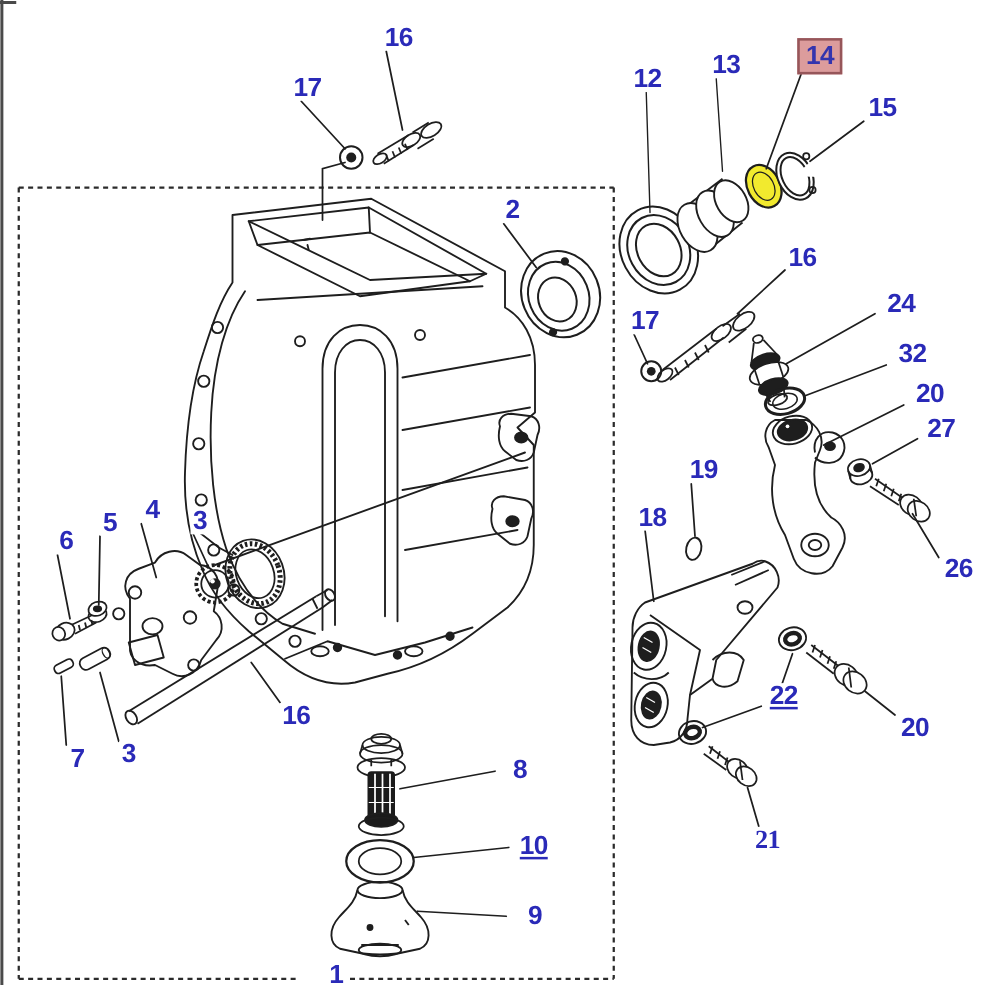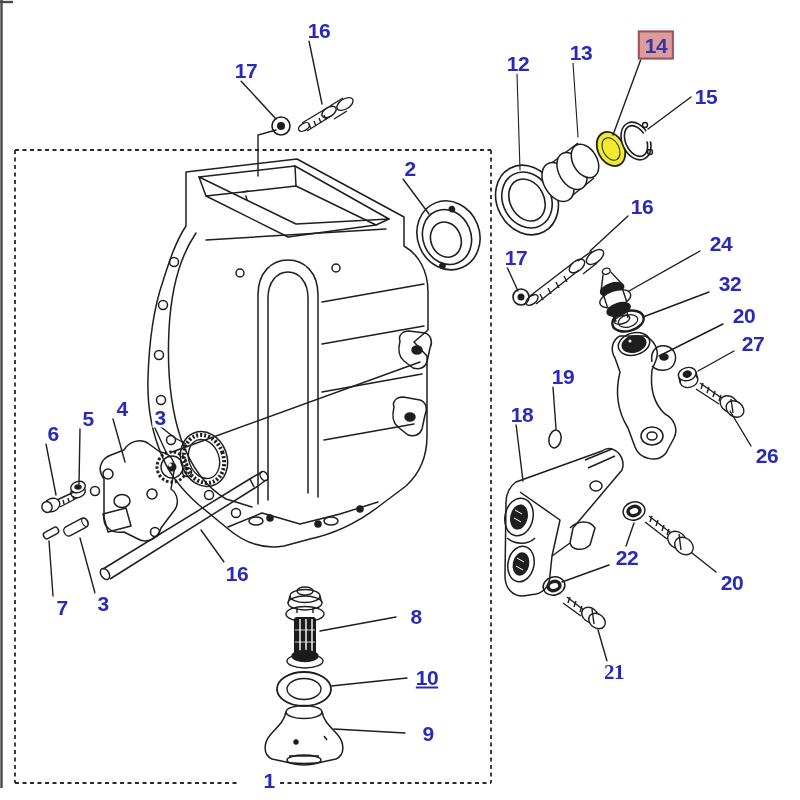--- a/index.html
+++ b/index.html
@@ -355,31 +355,31 @@
   </g>
 </svg>
 
 <div id="label-layer">
       <span class="part-label" style="left: 309px; top: 30px;">16</span>
       <span class="part-label" style="left: 236px; top: 70px;">17</span>
       <span class="part-label" style="left: 400px; top: 168px;">2</span>
       <span class="part-label" style="left: 508px; top: 63px;">12</span>
       <span class="part-label" style="left: 571px; top: 52px;">13</span>
       <span class="part-label highlighted" style="left: 646px; top: 45px;">14</span>
-      <span class="part-label" style="left: 696px; top: 96px;">15</span>
+      <span class="part-label" style="left: 696px; top: 86px;">15</span>
       <span class="part-label" style="left: 632px; top: 206px;">16</span>
       <span class="part-label" style="left: 506px; top: 257px;">17</span>
       <span class="part-label" style="left: 711px; top: 243px;">24</span>
       <span class="part-label" style="left: 720px; top: 283px;">32</span>
       <span class="part-label" style="left: 734px; top: 315px;">20</span>
       <span class="part-label" style="left: 743px; top: 343px;">27</span>
       <span class="part-label" style="left: 757px; top: 455px;">26</span>
       <span class="part-label" style="left: 553px; top: 376px;">19</span>
       <span class="part-label" style="left: 512px; top: 414px;">18</span>
-      <span class="part-label" style="left: 617px; top: 557px;">22</span>
+      <span class="part-label" style="left: 617px; top: 557px; text-decoration: underline;">22</span>
       <span class="part-label" style="left: 722px; top: 582px;">20</span>
       <span class="part-label" style="left: 604px; top: 672px; font-family: Liberation Serif, serif;">21</span>
       <span class="part-label" style="left: 43px; top: 433px;">6</span>
       <span class="part-label" style="left: 78px; top: 418px;">5</span>
       <span class="part-label" style="left: 112px; top: 408px;">4</span>
       <span class="part-label" style="left: 150px; top: 417px;">3</span>
       <span class="part-label" style="left: 52px; top: 607px;">7</span>
       <span class="part-label" style="left: 93px; top: 603px;">3</span>
       <span class="part-label" style="left: 227px; top: 573px;">16</span>
       <span class="part-label" style="left: 406px; top: 616px;">8</span>

